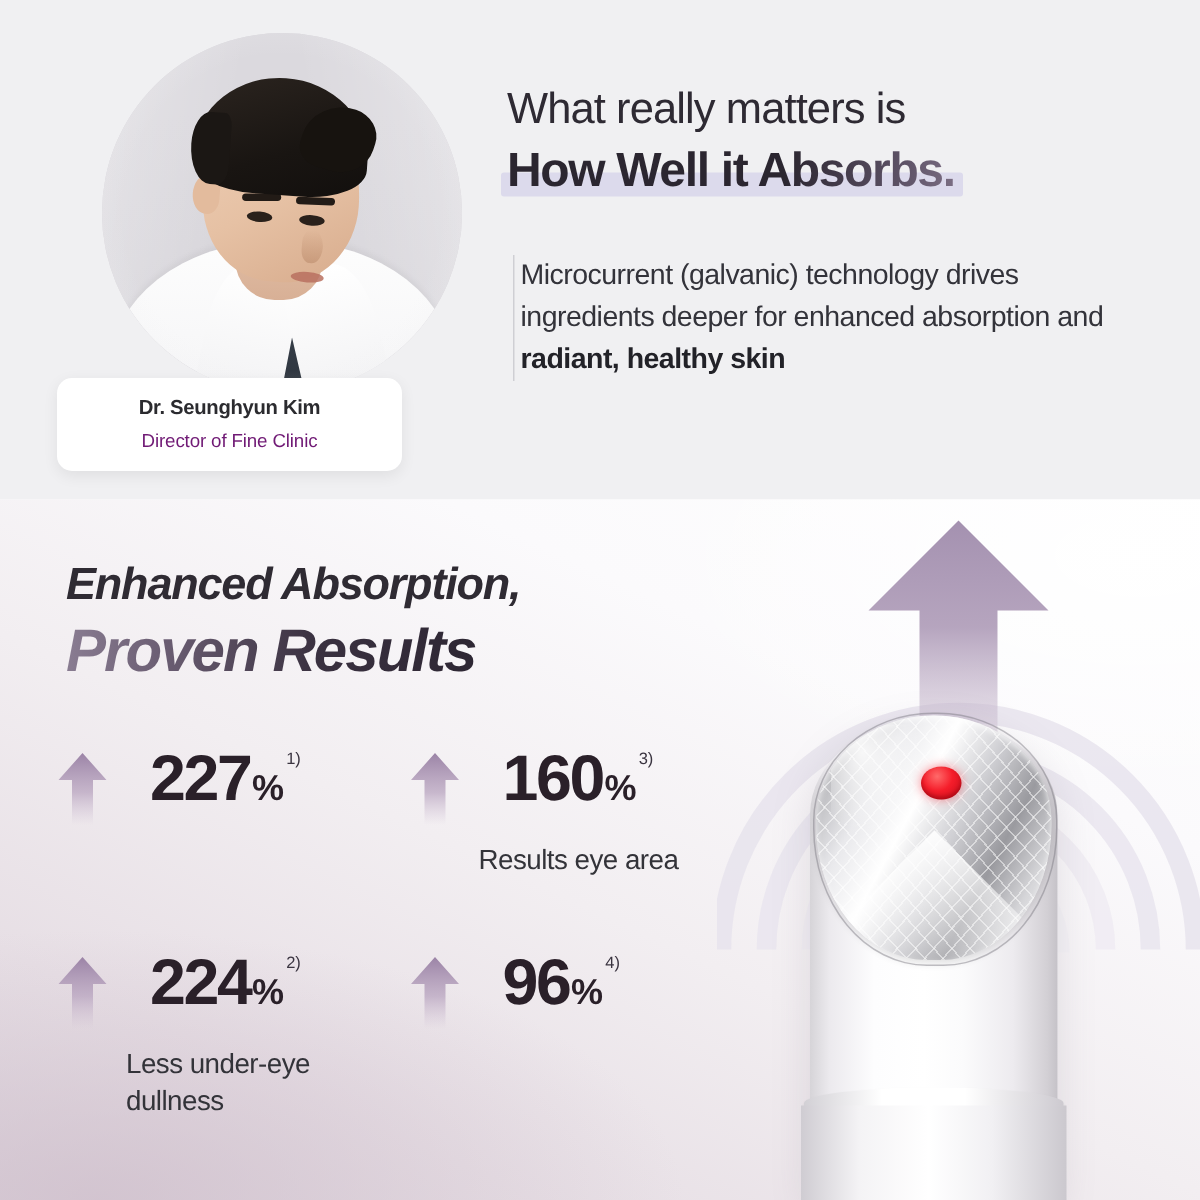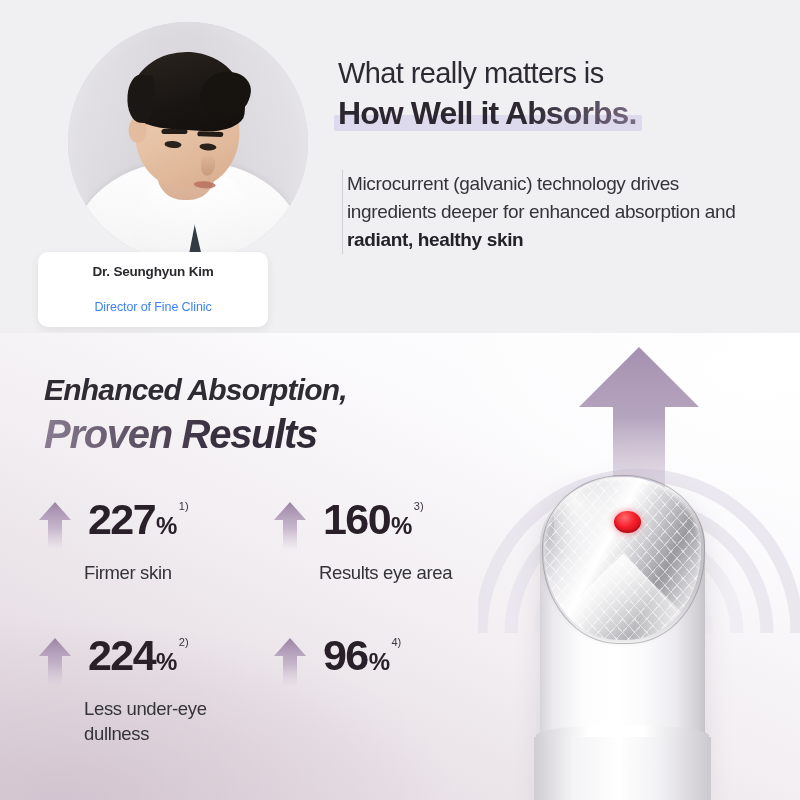--- a/index.html
+++ b/index.html
@@ -212,23 +212,23 @@
     box-shadow: 0 3px 10px rgba(0,0,0,0.07);
     text-align: center;
   }
   .name-card .doc-name {
     font-size: 13.5px;
     font-weight: bold;
     color: #2b2b2f;
     letter-spacing: -0.2px;
   }
   .name-card .doc-role {
-    margin-top: 21px;
+    margin-top: 8px;
     font-size: 12.5px;
-    color: #3b82f6;
+    color: #701a75;
     letter-spacing: -0.1px;
   }
 
   .headline-block {
     position: absolute;
     left: 338px;
     top: 56px;
     width: 430px;
   }
   .headline-1 {
@@ -343,21 +343,21 @@
   }
   .stat-arrow {
     width: 34px;
     height: 52px;
     flex: none;
     margin-top: 2px;
   }
   .stat-num-wrap {
     display: flex;
     align-items: baseline;
-    margin-left: 16px;
+    margin-left: 28px;
   }
   .stat-num {
     font-size: 43px;
     font-weight: bold;
     color: #2a2029;
     letter-spacing: -1.6px;
     line-height: 1;
   }
   .stat-pct {
     font-size: 24px;
@@ -556,21 +556,20 @@
               </linearGradient>
                 </defs>
               <path d="M17 2 L33 20 L24 20 L24 50 L10 50 L10 20 L1 20 Z" fill="url(#sa1)"></path>
             </svg>
             <div class="stat-num-wrap">
               <span class="stat-num">227</span>
               <span class="stat-pct">%</span>
               <span class="stat-sup">1)</span>
             </div>
           </div>
-          <div class="stat-label">Firmer skin</div>
         </div>
 
         <div class="stat">
           <div class="stat-head">
             <svg class="stat-arrow" viewBox="0 0 34 52">
               <defs>
                   <linearGradient id="sa2" x1="0" y1="0" x2="0" y2="1">
                 <stop offset="0%" stop-color="#9b83a6"></stop>
                     <stop offset="55%" stop-color="#b9a5c0" stop-opacity="0.75"></stop>
                     <stop offset="100%" stop-color="#cdbcd2" stop-opacity="0"></stop>

